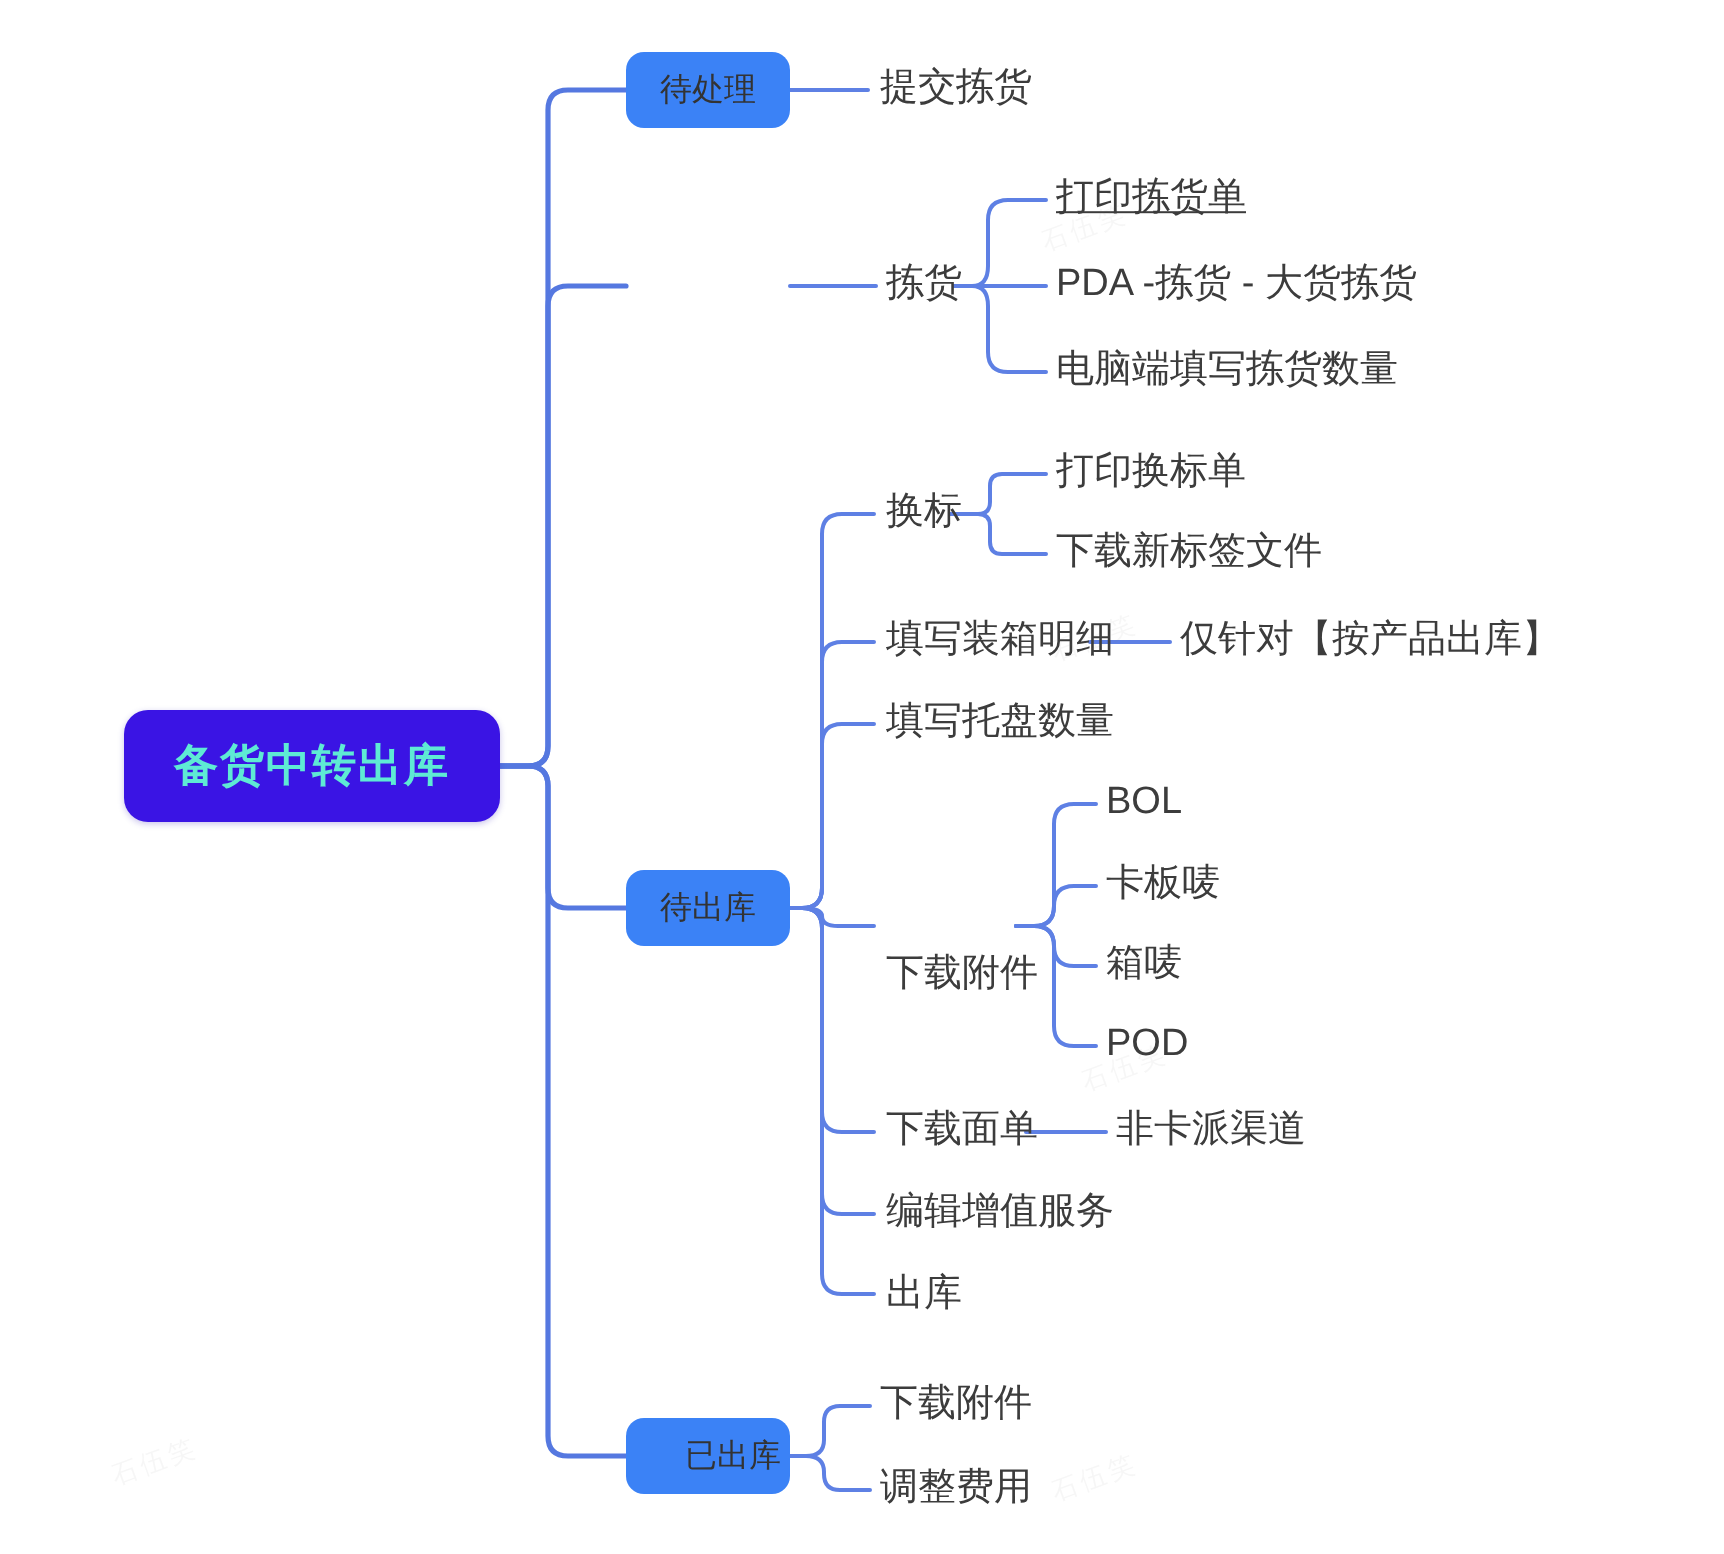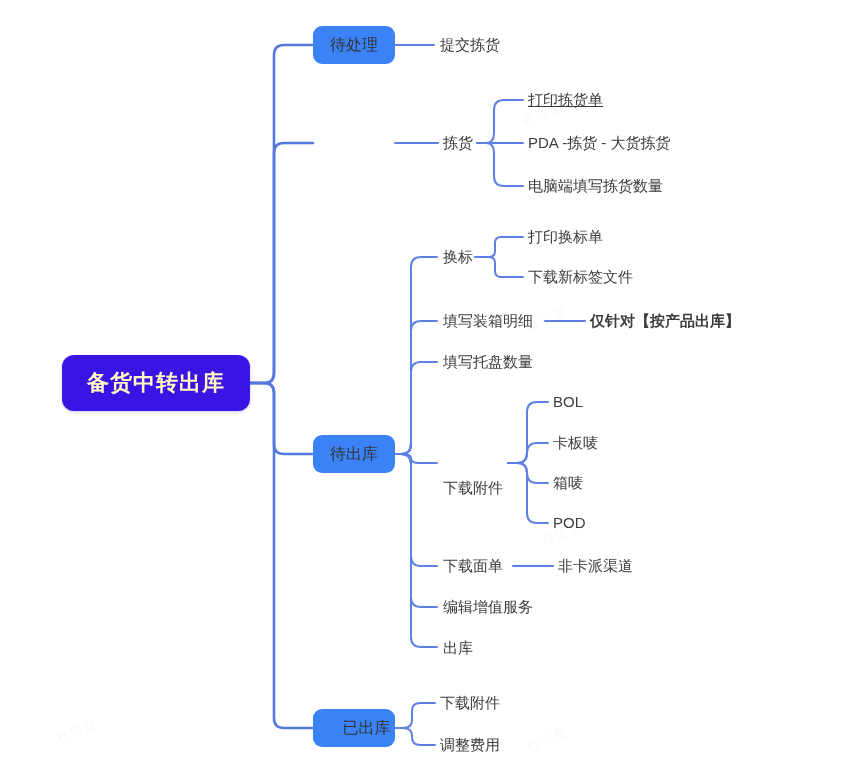--- a/index.html
+++ b/index.html
@@ -6,33 +6,33 @@
   #canvas{
     position:relative;width:862px;height:777px;background:#ffffff;overflow:hidden;
     font-family:"Liberation Sans","DejaVu Sans",sans-serif;
   }
   #edges{position:absolute;left:0;top:0;width:862px;height:777px;}
   #edges path{fill:none;stroke:#5E80E4;stroke-width:2;stroke-linecap:round;}
   #edges path.primary{stroke-width:2.6;stroke:#5578E0;}
   .node{position:absolute;box-sizing:border-box;white-space:nowrap;}
   .root-node{
     left:62px;top:355px;width:188px;height:56px;
-    background:#3A14E4;border-radius:12px;color:#fef9c3;
+    background:#3A14E4;border-radius:12px;color:#5eead4;
     font-size:22px;font-weight:bold;letter-spacing:1px;
     display:flex;align-items:center;justify-content:center;
     box-shadow:0 1px 3px rgba(40,20,180,.25);
     font-family:Liberation Serif, serif;
   }
   .stage-node{
     left:313px;width:82px;height:38px;
     background:#3b82f6;border-radius:9px;color:#333333;
     font-size:16px;display:flex;align-items:center;justify-content:center;
   }
   .leaf{
-    color:#3C3C3C;font-size:15px;transform:translateY(-50%);
+    color:#3C3C3C;font-size:19px;transform:translateY(-50%);
     line-height:1.2;
   }
   .watermark{
     position:absolute;color:#777777;opacity:.06;font-size:13px;
     transform:rotate(-20deg);pointer-events:none;letter-spacing:2px;
   }
 </style>
 </head>
 <body>
 
@@ -86,21 +86,21 @@
 
   <div class="node leaf" style="left:443px;top:143px;">拣货</div>
   <div class="node leaf" style="left:528px;top:100px;text-decoration:underline;">打印拣货单</div>
   <div class="node leaf" style="left:528px;top:143px;">PDA -拣货 -  大货拣货</div>
   <div class="node leaf" style="left:528px;top:186px;">电脑端填写拣货数量</div>
 
   <div class="node leaf" style="left:443px;top:257px;">换标</div>
   <div class="node leaf" style="left:528px;top:237px;">打印换标单</div>
   <div class="node leaf" style="left:528px;top:277px;">下载新标签文件</div>
   <div class="node leaf" style="left:443px;top:321px;">填写装箱明细</div>
-  <div class="node leaf" style="left:590px;top:321px;font-weight:bold;">仅针对【按产品出库】</div>
+  <div class="node leaf" style="left:590px;top:321px;">仅针对【按产品出库】</div>
   <div class="node leaf" style="left:443px;top:362px;">填写托盘数量</div>
   <div class="node leaf" style="left:443px;top:463px;margin-top:25px;">下载附件</div>
   <div class="node leaf" style="left:553px;top:402px;">BOL</div>
   <div class="node leaf" style="left:553px;top:443px;">卡板唛</div>
   <div class="node leaf" style="left:553px;top:483px;">箱唛</div>
   <div class="node leaf" style="left:553px;top:523px;">POD</div>
   <div class="node leaf" style="left:443px;top:566px;">下载面单</div>
   <div class="node leaf" style="left:558px;top:566px;">非卡派渠道</div>
   <div class="node leaf" style="left:443px;top:607px;">编辑增值服务</div>
   <div class="node leaf" style="left:443px;top:620px;margin-top:28px;">出库</div>

